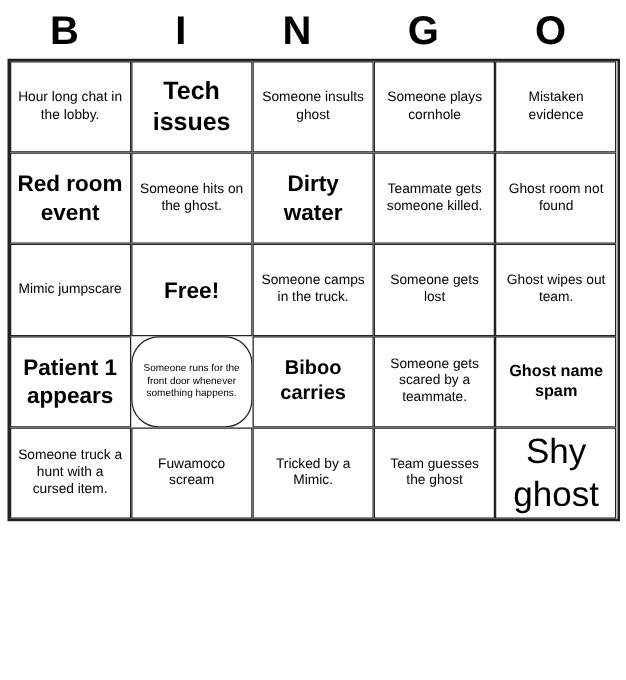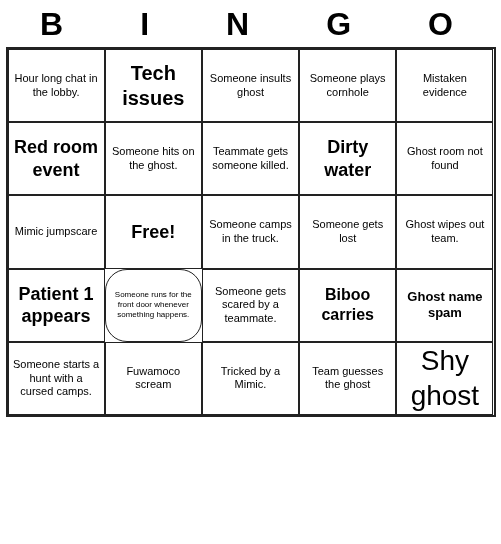--- a/index.html
+++ b/index.html
@@ -88,31 +88,31 @@
 </div>
 
 <div class="bingo-grid">
 <div class="cell">Hour long chat in the lobby.</div>
     <div class="cell tech-issues">Tech issues</div>
     <div class="cell">Someone insults ghost</div>
     <div class="cell">Someone plays cornhole</div>
     <div class="cell">Mistaken evidence</div>
     <div class="cell large-text">Red room event</div>
     <div class="cell">Someone hits on the ghost.</div>
+    <div class="cell dirty-water">Dirty water</div>
     <div class="cell">Teammate gets someone killed.</div>
-    <div class="cell dirty-water">Dirty water</div>
     <div class="cell">Ghost room not found</div>
     <div class="cell">Mimic jumpscare</div>
     <div class="cell free">Free!</div>
     <div class="cell">Someone camps in the truck.</div>
     <div class="cell">Someone gets lost</div>
     <div class="cell">Ghost wipes out team.</div>
     <div class="cell patient7">Patient 1 appears</div>
     <div class="cell" style="font-size: 8px; border-radius: 22px;">Someone runs for the front door whenever something happens.</div>
+    <div class="cell biboo">Biboo carries</div>
     <div class="cell">Someone gets scared by a teammate.</div>
-    <div class="cell biboo">Biboo carries</div>
     <div class="cell ghost-name-spam">Ghost name spam</div>
-    <div class="cell">Someone starts a hunt with a cursed camps.</div>
+    <div class="cell">Someone truck a hunt with a cursed item.</div>
     <div class="cell">Fuwamoco scream</div>
     <div class="cell">Tricked by a Mimic.</div>
     <div class="cell">Team guesses the ghost</div>
     <div class="cell shy-ghost">Shy ghost</div>
   </div>
 
 </body></html>

